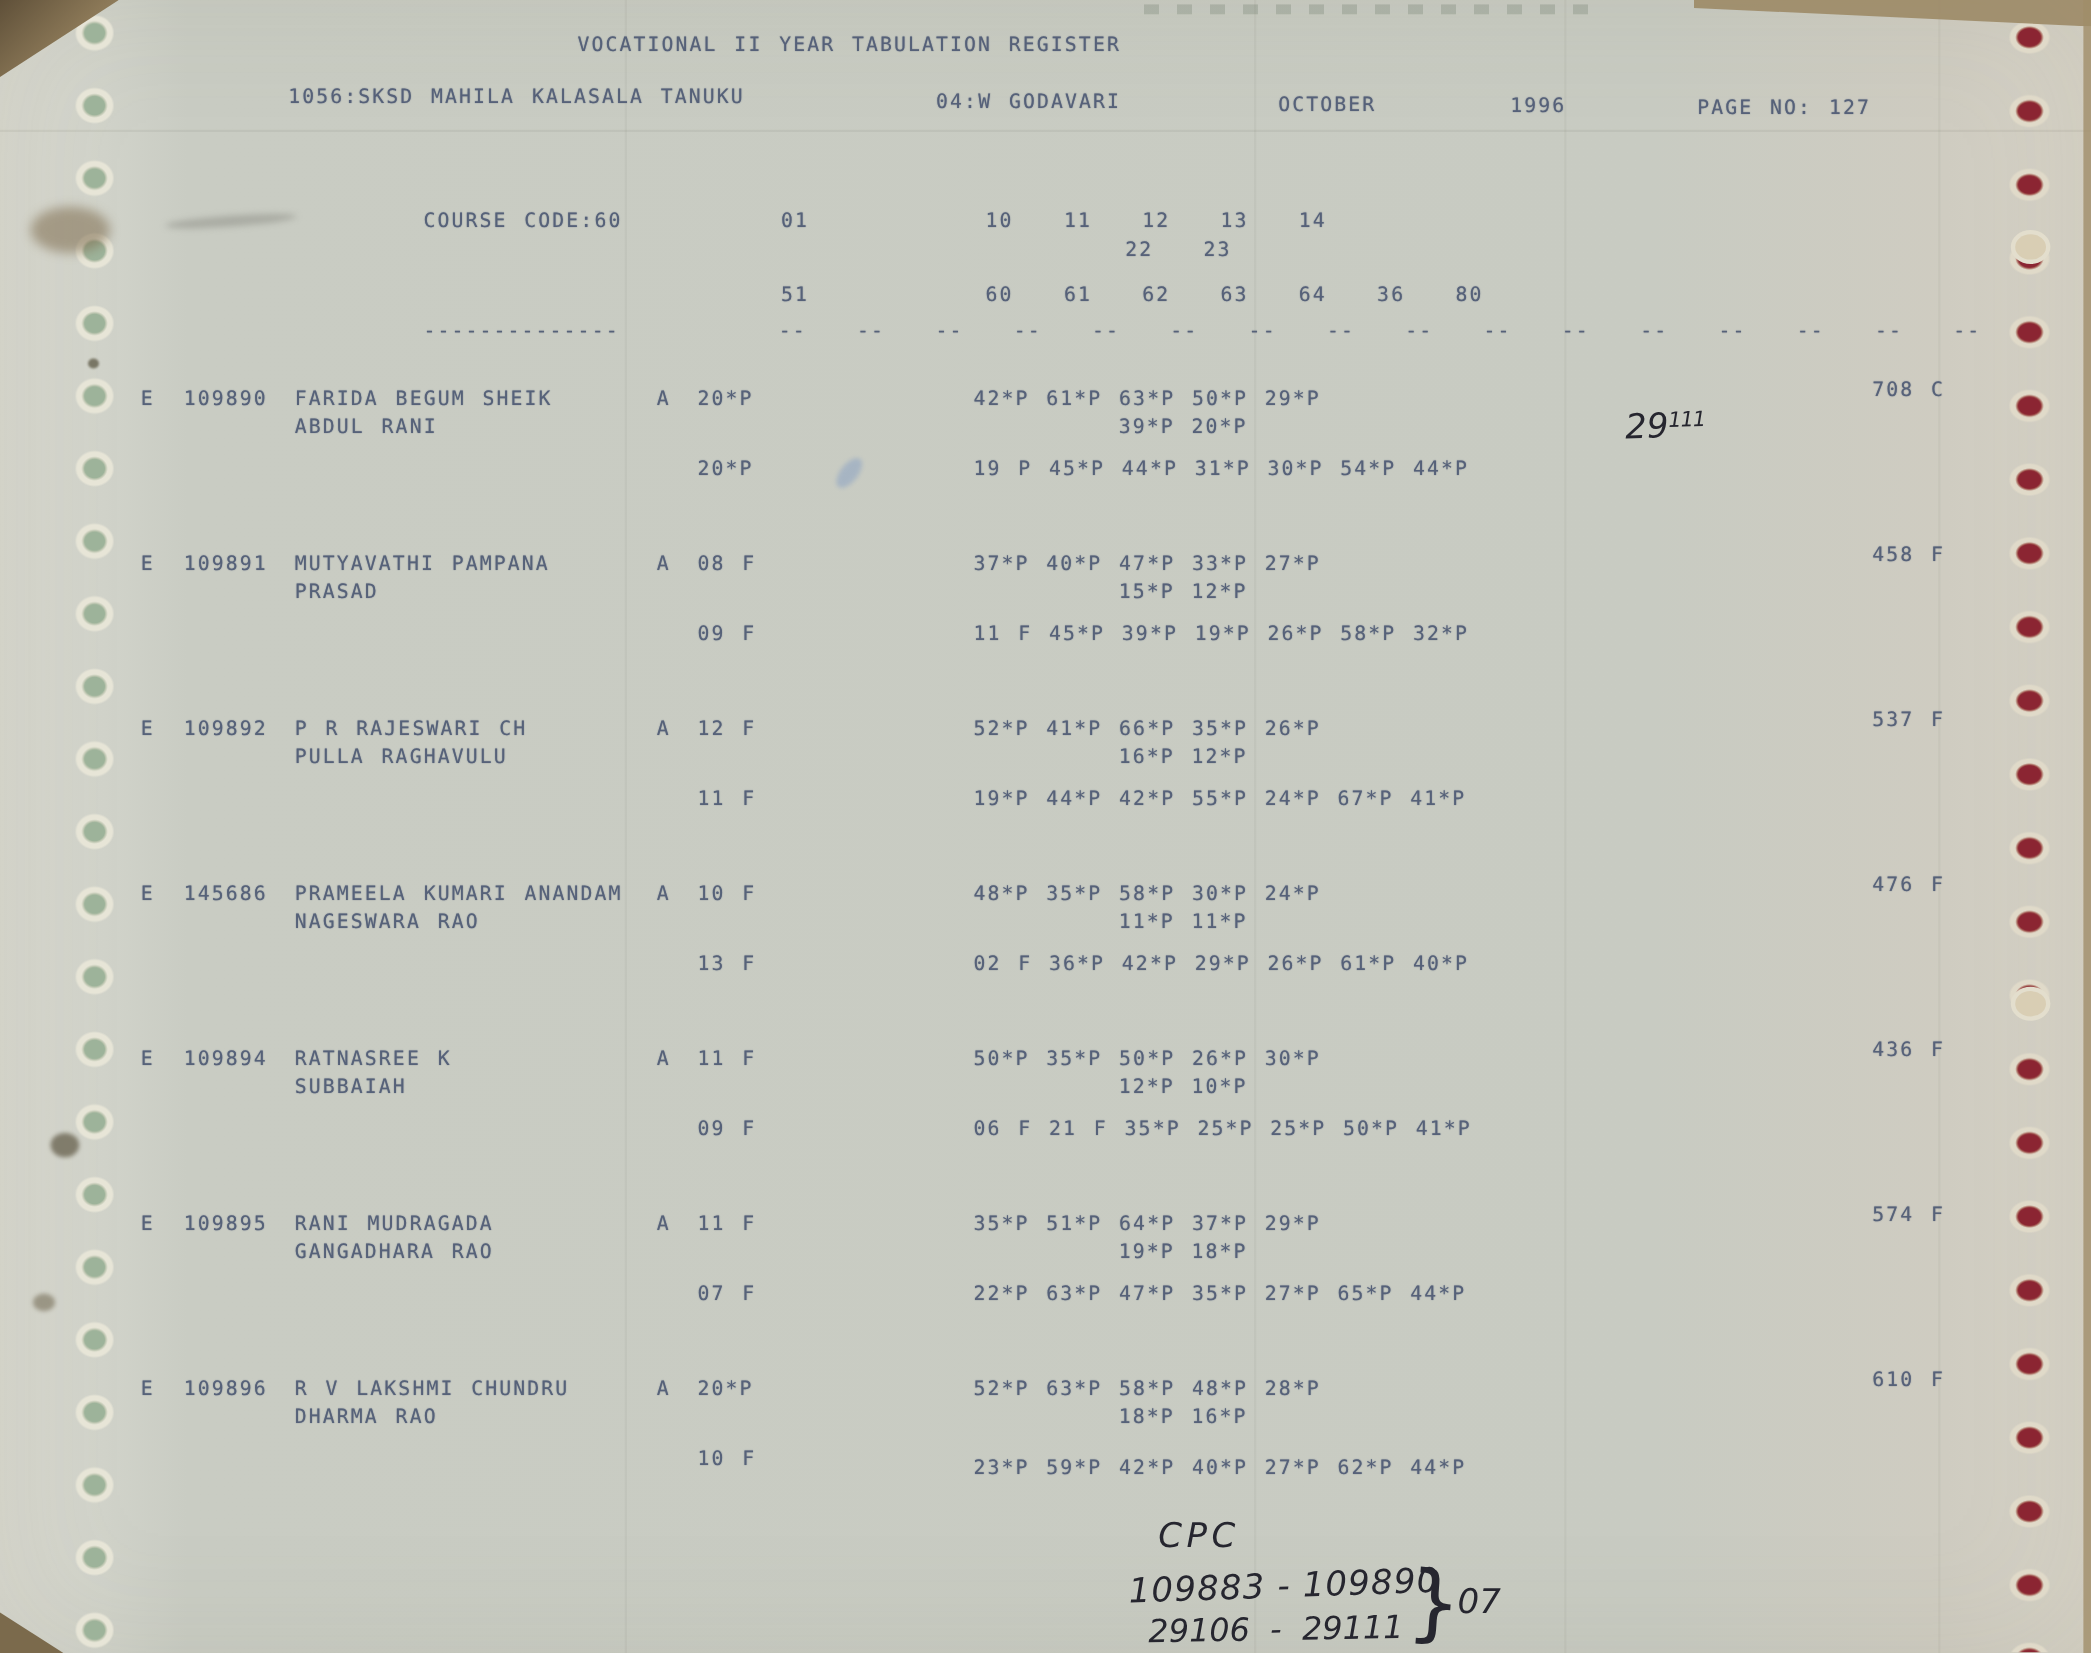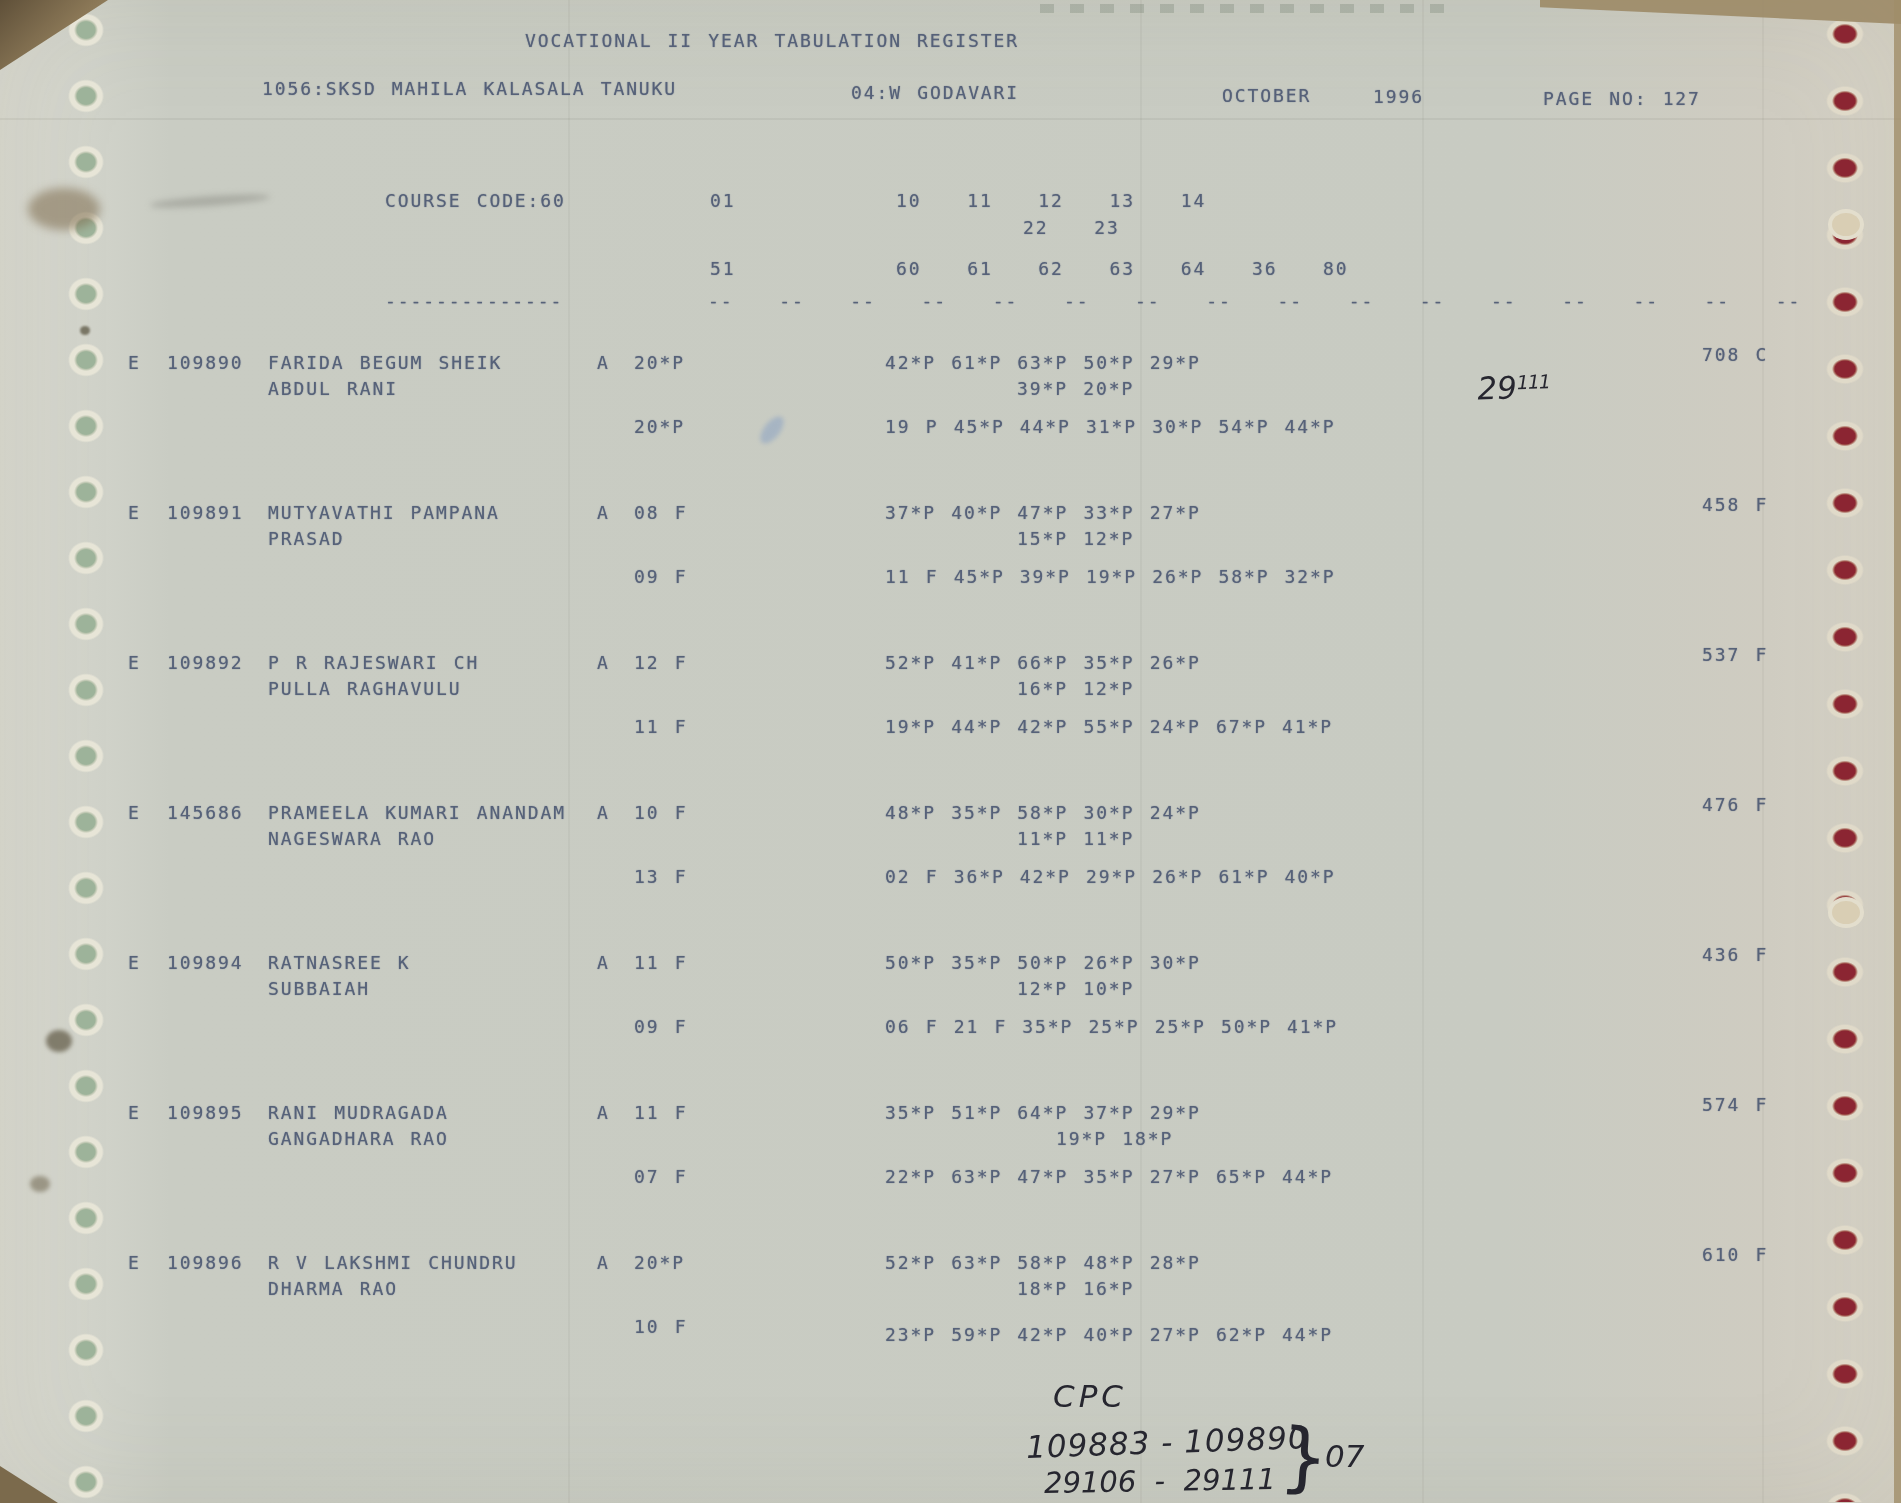--- a/index.html
+++ b/index.html
@@ -56,21 +56,21 @@
   <div class="stain" style="left:150px;top:196px;width:120px;height:10px;background:#8b8c84;opacity:.5;filter:blur(3px);transform:rotate(-4deg)"></div>
   <div class="stain" style="left:46px;top:1030px;width:26px;height:22px;background:#5f5844;opacity:.7;filter:blur(2px)"></div>
   <div class="stain" style="left:30px;top:1176px;width:20px;height:16px;background:#6e654e;opacity:.55;filter:blur(2px)"></div>
   <div class="stain" style="left:80px;top:326px;width:10px;height:9px;background:#55503c;opacity:.7;filter:blur(1px)"></div>
   <div class="stain" style="left:764px;top:414px;width:16px;height:32px;background:#7f9ac4;opacity:.45;filter:blur(2px);transform:rotate(38deg)"></div>
   <div class="ghost-dots" style="left:1040px;top:4px;width:420px"></div>
 
   <span class="dm abs" style="left:525px;top:30px">VOCATIONAL II YEAR TABULATION REGISTER</span>
   <span class="dm abs" style="left:262px;top:78px">1056:SKSD MAHILA KALASALA TANUKU</span>
   <span class="dm abs" style="left:851px;top:82px">04:W GODAVARI</span>
-  <span class="dm abs" style="left:1222px;top:85px">OCTOBER</span>
+  <span class="dm abs" style="left:1162px;top:85px">OCTOBER</span>
   <span class="dm abs" style="left:1373px;top:86px">1996</span>
   <span class="dm abs" style="left:1543px;top:88px">PAGE NO: 127</span>
 
   <span class="dm abs" style="left:385px;top:190px">COURSE CODE:60</span>
   <span class="dm abs" style="left:710px;top:190px">01</span>
   <span class="dm abs" style="left:896px;top:190px">10   11   12   13   14</span>
   <span class="dm abs" style="left:1023px;top:217px">22   23</span>
   <span class="dm abs" style="left:710px;top:258px">51</span>
   <span class="dm abs" style="left:896px;top:258px">60   61   62   63   64   36   80</span>
   <span class="dm abs" style="left:385px;top:290px">--------------</span>
@@ -147,21 +147,21 @@
   </div>
 
   <div class="student" style="top:1102px">
     <span class="dm line" style="left:128px">E</span>
     <span class="dm line" style="left:167px">109895</span>
     <span class="dm line" style="left:268px">RANI MUDRAGADA</span>
     <span class="dm line" style="left:268px;top:26px">GANGADHARA RAO</span>
     <span class="dm line" style="left:597px">A</span>
     <span class="dm line" style="left:634px">11 F</span>
     <span class="dm line" style="left:885px">35*P 51*P 64*P 37*P 29*P</span>
-    <span class="dm line" style="left:1056px;top:26px">19*P 18*P</span>
+    <span class="dm line" style="left:1017px;top:26px">19*P 18*P</span>
     <span class="dm line" style="left:634px;top:64px">07 F</span>
     <span class="dm line" style="left:885px;top:64px">22*P 63*P 47*P 35*P 27*P 65*P 44*P</span>
     <span class="dm line" style="left:1702px;top:-8px">574 F</span>
   </div>
 
   <div class="student" style="top:1252px">
     <span class="dm line" style="left:128px">E</span>
     <span class="dm line" style="left:167px">109896</span>
     <span class="dm line" style="left:268px">R V LAKSHMI CHUNDRU</span>
     <span class="dm line" style="left:268px;top:26px">DHARMA RAO</span>

